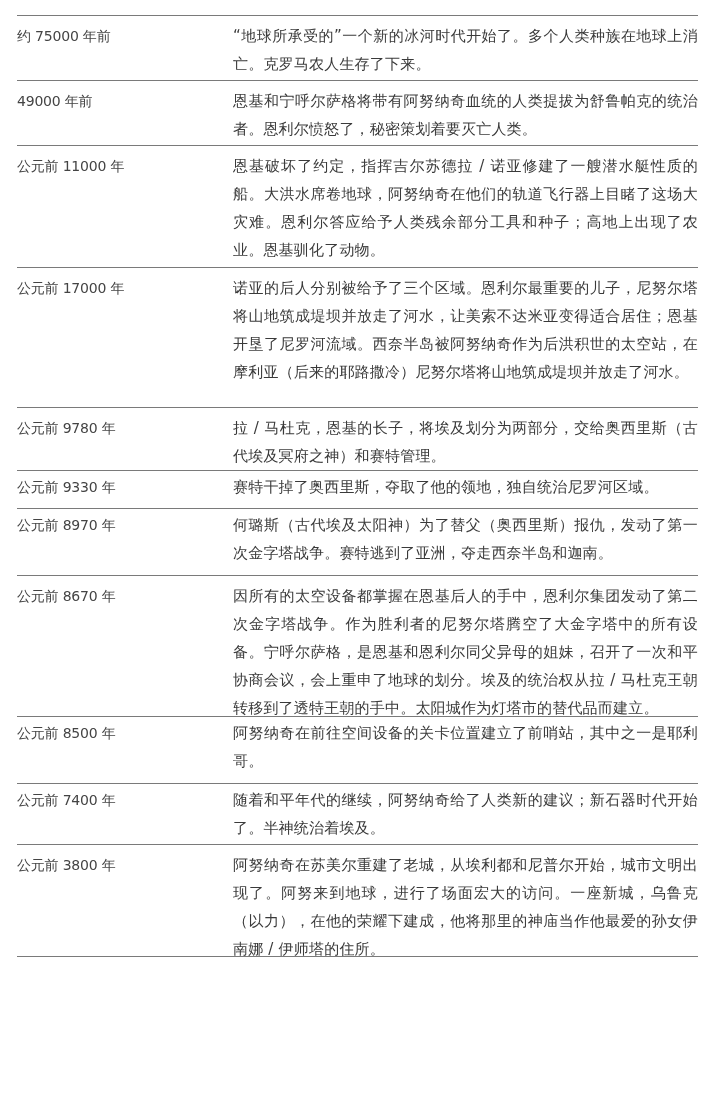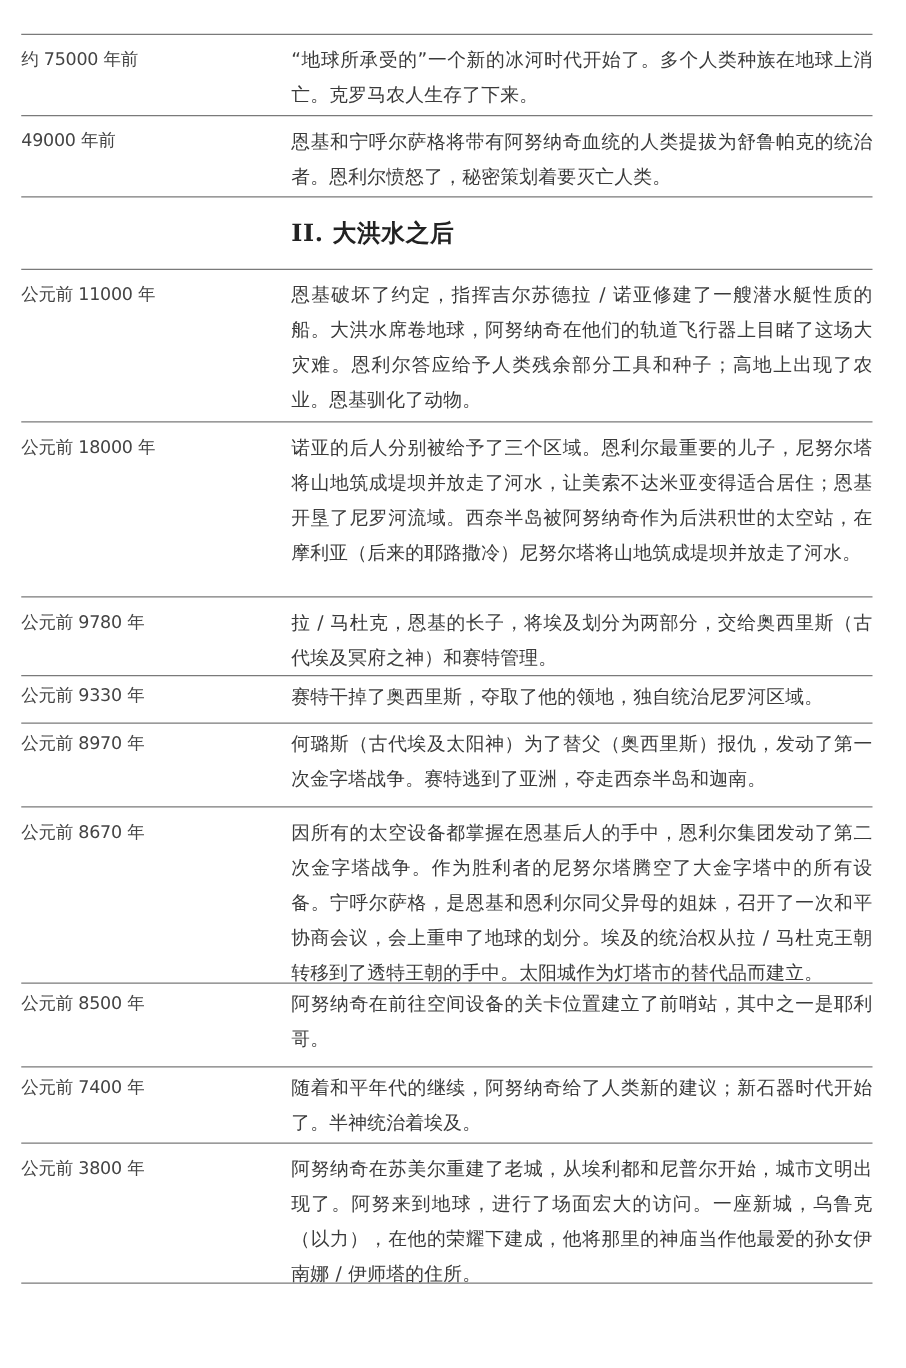--- a/index.html
+++ b/index.html
@@ -13,21 +13,20 @@
     position: relative;
     overflow: hidden;
     font-family: "DejaVu Sans", "Liberation Sans", sans-serif;
     color: #3a3a3a;
   }
   .timeline {
     position: absolute;
     left: 17px;
     top: 15px;
     width: 681px;
-    margin-top: 12px;
   }
   .row {
     display: flex;
     border-top: 1.5px solid #7a7a7a;
     box-sizing: border-box;
   }
   .row.last {
     border-bottom: 1.5px solid #7a7a7a;
   }
   .date {
@@ -78,32 +77,28 @@
     <div class="date">约 75000 年前</div>
     <div class="desc">“地球所承受的”一个新的冰河时代开始了。多个人类种族在地球上消亡。克罗马农人生存了下来。</div>
   </div>
 
   <div class="row" style="height:65px">
     <div class="date">49000 年前</div>
     <div class="desc">恩基和宁呼尔萨格将带有阿努纳奇血统的人类提拔为舒鲁帕克的统治者。恩利尔愤怒了，秘密策划着要灭亡人类。</div>
   </div>
 
 
-  <div class="section-head">
-    <div class="spacer"></div>
-    <div class="section-title">II. 大洪水之后</div>
-  </div>
 
   <div class="row" style="height:122px">
     <div class="date">公元前 11000 年</div>
     <div class="desc">恩基破坏了约定，指挥吉尔苏德拉 / 诺亚修建了一艘潜水艇性质的船。大洪水席卷地球，阿努纳奇在他们的轨道飞行器上目睹了这场大灾难。恩利尔答应给予人类残余部分工具和种子；高地上出现了农业。恩基驯化了动物。</div>
   </div>
 
   <div class="row" style="height:140px">
-    <div class="date">公元前 18000 年</div>
+    <div class="date">公元前 17000 年</div>
     <div class="desc">诺亚的后人分别被给予了三个区域。恩利尔最重要的儿子，尼努尔塔将山地筑成堤坝并放走了河水，让美索不达米亚变得适合居住；恩基开垦了尼罗河流域。西奈半岛被阿努纳奇作为后洪积世的太空站，在摩利亚（后来的耶路撒冷）尼努尔塔将山地筑成堤坝并放走了河水。</div>
   </div>
 
   <div class="row" style="height:63px">
     <div class="date">公元前 9780 年</div>
     <div class="desc">拉 / 马杜克，恩基的长子，将埃及划分为两部分，交给奥西里斯（古代埃及冥府之神）和赛特管理。</div>
   </div>
 
   <div class="row" style="height:38px">
     <div class="date" style="padding-top:2px">公元前 9330 年</div>

